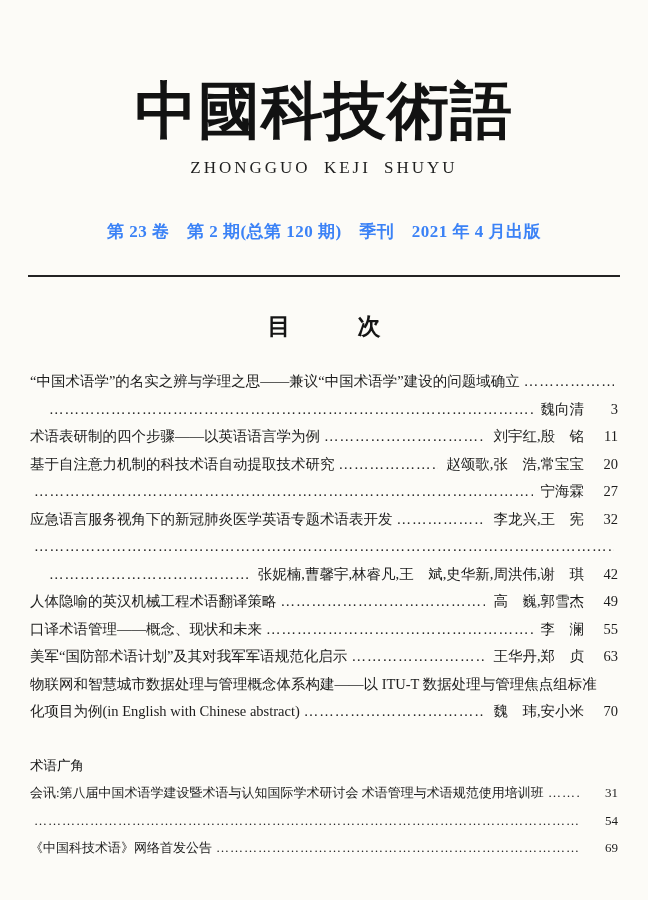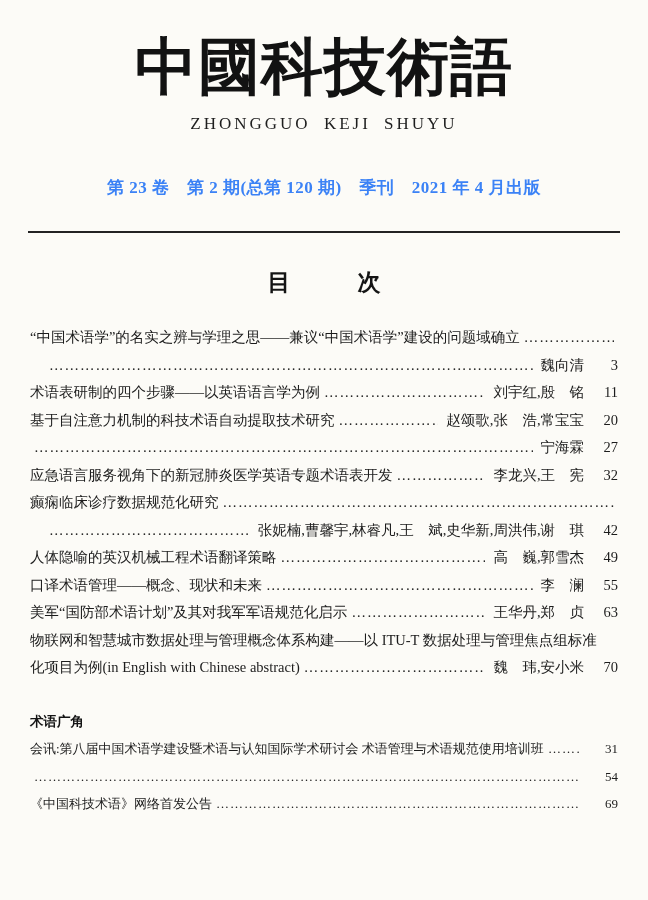--- a/index.html
+++ b/index.html
@@ -3,21 +3,21 @@
 <meta charset="utf-8">
 <style>
   html,body{margin:0;padding:0;}
   body{width:648px;height:900px;background:#fcfbf7;}
   .page{
     position:relative;width:648px;height:900px;overflow:hidden;
     background:#fcfbf7;color:#1c1c1c;
     font-family:"Liberation Serif","DejaVu Serif",serif;
   }
   .cal-title{
-    padding-top:36px;text-align:center;
+    padding-top:80px;text-align:center;
     font-size:62px;line-height:1;font-weight:700;color:#121212;
     letter-spacing:1px;white-space:nowrap;
   }
   .pinyin{
     margin-top:16px;text-align:center;
     font-size:17px;letter-spacing:3px;word-spacing:6px;color:#1e1e1e;
   }
   .issue-line{
     margin-top:42px;text-align:center;
     font-size:17px;line-height:24px;font-weight:700;letter-spacing:.5px;color:#3b82f6;
@@ -32,21 +32,21 @@
   .toc-line{display:flex;align-items:baseline;height:27.5px;line-height:27.5px;}
   .toc-line.indent{padding-left:15px;}
   .t-text{white-space:nowrap;flex:0 0 auto;}
   .leader{
     flex:1 1 auto;min-width:0;overflow:hidden;white-space:nowrap;
     margin:0 4px;letter-spacing:1px;color:#222;
   }
   .t-authors{white-space:nowrap;flex:0 0 auto;margin-left:4px;}
   .t-page{flex:0 0 auto;margin-left:12px;min-width:22px;text-align:right;}
   .section{margin:26px 30px 0 30px;}
-  .section-title{font-size:13.5px;font-weight:700;height:27.5px;line-height:27.5px;color:#141414;}
+  .section-title{font-size:13.5px;font-weight:400;height:27.5px;line-height:27.5px;color:#141414;}
   .section-list{font-size:13px;}
 </style>
 </head>
 <body>
 
 <div class="page">
   <div class="cal-title">中國科技術語</div>
   <div class="pinyin">ZHONGGUO KEJI SHUYU</div>
   <div class="issue-line">第 23 卷　第 2 期(总第 120 期)　季刊　2021 年 4 月出版</div>
   <hr class="rule">
@@ -78,21 +78,20 @@
         <span class="t-authors">宁海霖</span>
         <span class="t-page">27</span>
       </div>
       <div class="toc-line">
         <span class="t-text">应急语言服务视角下的新冠肺炎医学英语专题术语表开发</span>
         <span class="leader">………………………………………………………………………………………………………………………………………………………………………………………………………………………………………………………………………………………………………………………………………………………………………………………………………………</span>
         <span class="t-authors">李龙兴,王　宪</span>
         <span class="t-page">32</span>
       </div>
       <div class="toc-line">
-        <span class="t-text">癫痫临床诊疗数据规范化研究</span>
         <span class="leader">………………………………………………………………………………………………………………………………………………………………………………………………………………………………………………………………………………………………………………………………………………………………………………………………………………</span>
       </div>
       <div class="toc-line indent">
         <span class="leader">………………………………………………………………………………………………………………………………………………………………………………………………………………………………………………………………………………………………………………………………………………………………………………………………………………</span>
         <span class="t-authors">张妮楠,曹馨宇,林睿凡,王　斌,史华新,周洪伟,谢　琪</span>
         <span class="t-page">42</span>
       </div>
       <div class="toc-line">
         <span class="t-text">人体隐喻的英汉机械工程术语翻译策略</span>
         <span class="leader">………………………………………………………………………………………………………………………………………………………………………………………………………………………………………………………………………………………………………………………………………………………………………………………………………………</span>

